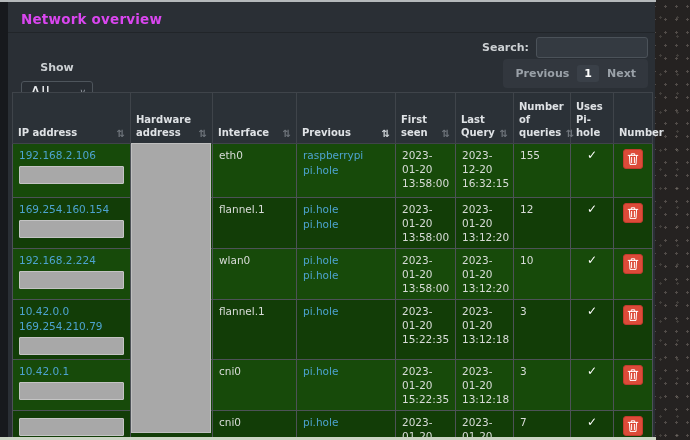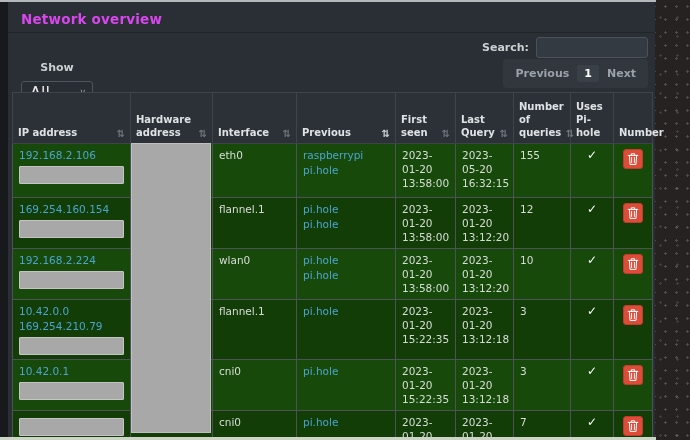--- a/index.html
+++ b/index.html
@@ -173,21 +173,21 @@
                   <a class="ip-link">192.168.2.106</a>
                   <div class="redact-box"></div>
                 </td>
                 <td class="hw-cell"></td>
                 <td>eth0</td>
                 <td>
                   <a class="host-link">raspberrypi</a>
                   <a class="host-link">pi.hole</a>
                 </td>
                 <td>2023-01-20 13:58:00</td>
-                <td>2023-05-20 16:32:15</td>
+                <td>2023-12-20 16:32:15</td>
                 <td>155</td>
                 <td>
                   <span class="check-mark">✓</span>
                 </td>
                 <td>
                   <button class="delete-btn"><span><svg width="12" height="14" viewBox="0 0 12 14">
                         <path d="M1.2 3.4h9.6M4.3 3.4V1.8h3.4v1.6M2.4 3.4l.6 9h6l.6-9M4.6 5.4v5.2M7.4 5.4v5.2" stroke="#ffffff" stroke-width="1" fill="none" stroke-linecap="round"></path>
                       </svg></span></button>
                 </td>
               </tr>

